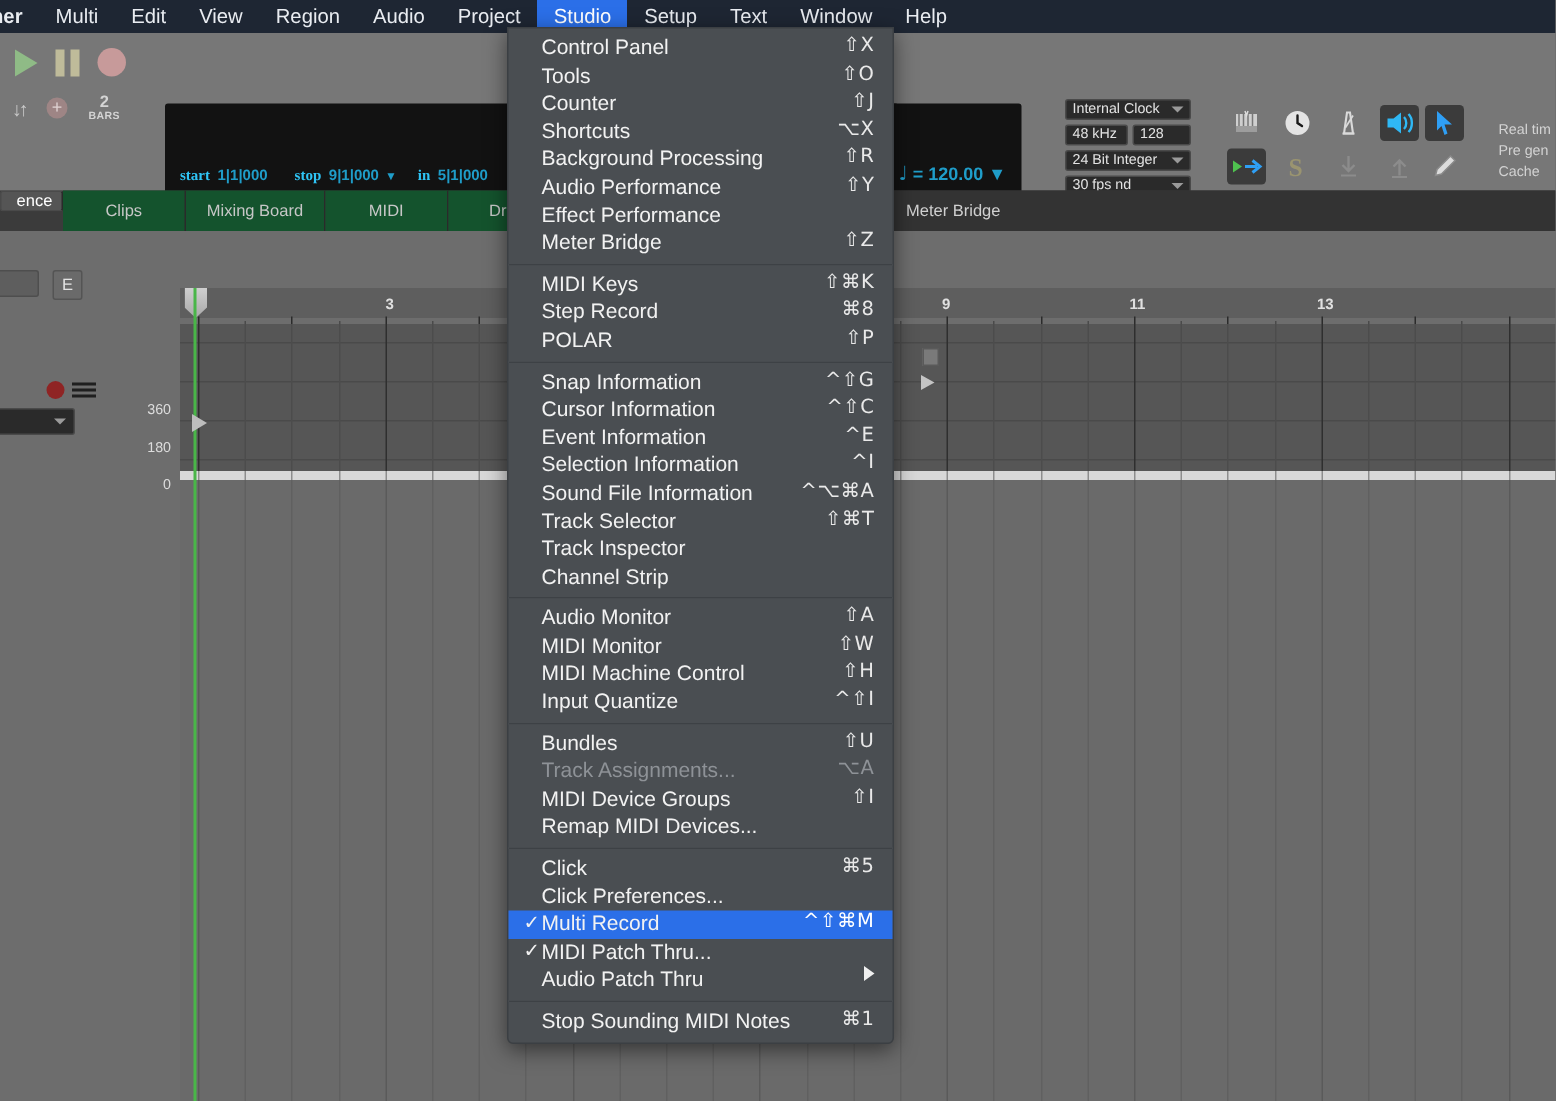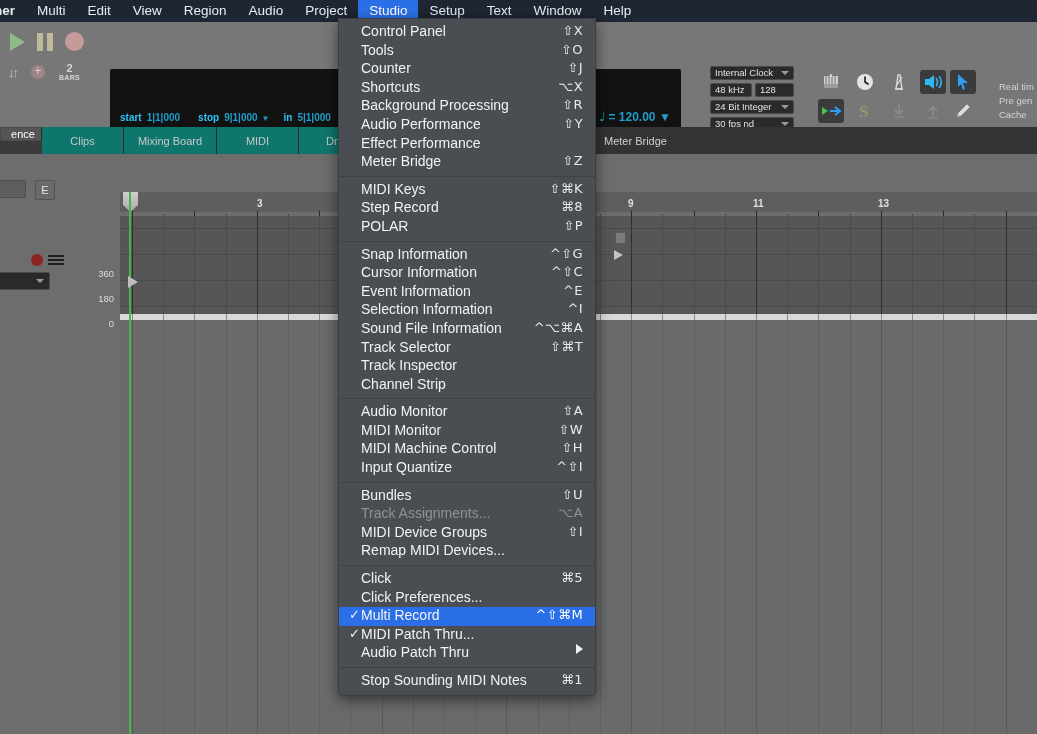--- a/index.html
+++ b/index.html
@@ -65,21 +65,21 @@
     position: absolute; right: 10px; top: 2px;
     color: #2fc4f5; font-size: 30px; font-weight: bold; letter-spacing: 2px;
     font-family: "Liberation Sans", sans-serif;
     white-space: nowrap;
   }
   .lcd-big .sep { color: #1d7ea0; font-weight: normal; }
   .lcd-sub {
     position: absolute; left: 10px; bottom: 7px; right: 6px;
     display: flex; align-items: baseline; white-space: nowrap;
   }
-  .lcd-lab { color: #2fc4f5; font-size: 10px; font-weight: bold; margin-right: 5px; }
+  .lcd-lab { color: #2fc4f5; font-size: 10px; font-weight: bold; margin-right: 5px; font-family: Liberation Serif, serif; }
   .lcd-val { color: #1f9dc9; font-size: 10px; font-weight: bold; margin-right: 18px; }
   .lcd-caret { color: #1f9dc9; font-size: 8px; margin-left: -14px; margin-right: 14px; }
 
   .tempo-box {
     position: absolute; left: 593px; top: 47px; width: 88px; height: 61px;
     background: #121212; border-radius: 2px;
   }
   .tempo-val {
     position: absolute; left: 6px; bottom: 6px;
     color: #1f9dc9; font-size: 12px; font-weight: bold; white-space: nowrap;
@@ -118,21 +118,21 @@
 
   
   .tabbar {
     position: absolute; left: 0; top: 127px; width: 1037px; height: 27px;
     background: #3b3b3b; display: flex; align-items: stretch;
   }
   .tab {
     width: 82px; border-right: 1px solid #2a2a2a;
     color: #c7c7c7; font-size: 11px;
     display: flex; align-items: center; justify-content: center;
-    background: #0f766e;
+    background: #14532d;
   }
   .tab.sel { background: #555555; color: #ffffff; }
   .tab.wide { width: 93px; }
   .tab.first { width: 42px; }
   .tab.spacer { flex: 1; border-right: none; background: #333333; }
   .meterbridge-lbl {
     position: absolute; left: 604px; top: 127px; height: 27px;
     display: flex; align-items: center; color: #d0d0d0; font-size: 11px;
   }
 

